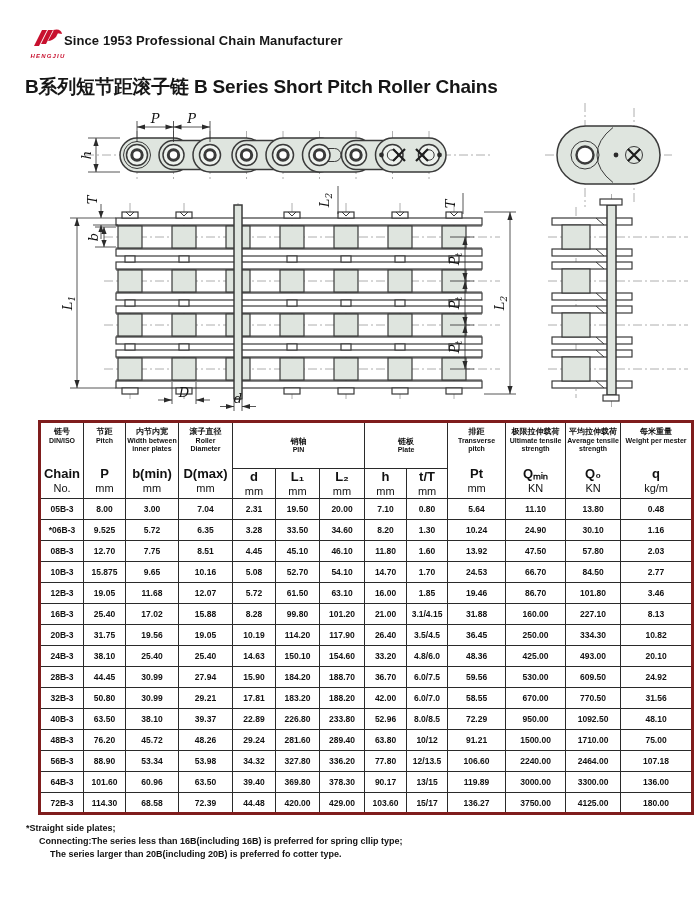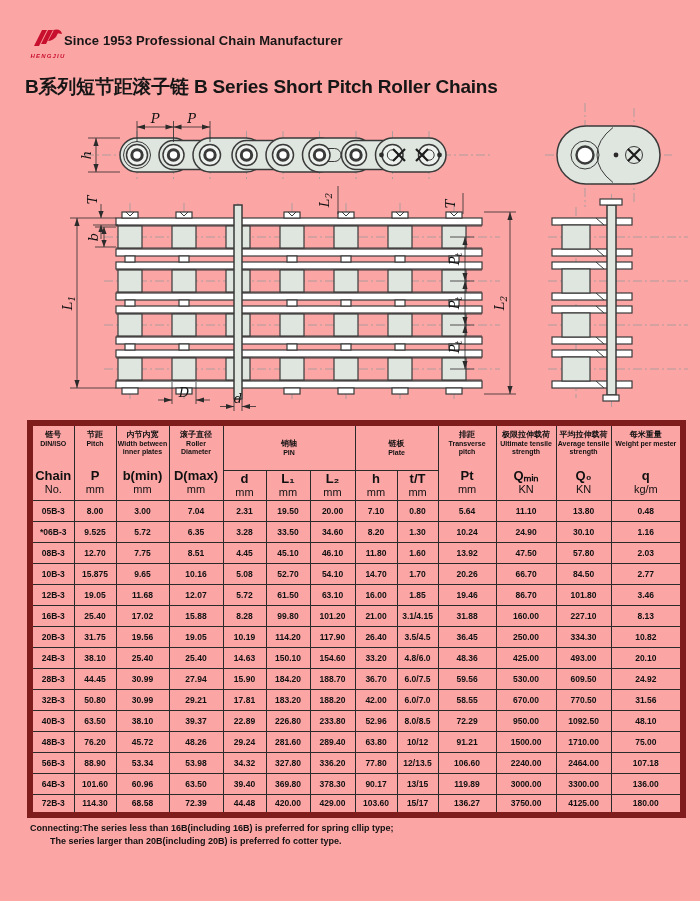--- a/index.html
+++ b/index.html
@@ -1,17 +1,17 @@
 <!DOCTYPE html>
 <html><head>
 <meta charset="utf-8">
 <style>
   * { margin:0; padding:0; box-sizing:border-box; }
   body { background:#888; font-family:"Liberation Sans", sans-serif; }
-  .page { position:relative; width:700px; height:901px; background:#fca5a5; margin:0 auto; overflow:hidden; }
+  .page { position:relative; width:700px; height:901px; background:#ffffff; margin:0 auto; overflow:hidden; }
 
   
   .logo { position:absolute; left:25px; top:26px; width:46px; text-align:center; }
   .logo-name { color:#c8102e; font-size:6px; font-weight:bold; font-style:italic; letter-spacing:1.2px; margin-top:1px; }
   .tagline { position:absolute; left:64px; top:33px; font-size:13px; font-weight:bold; color:#161616; letter-spacing:0.1px; }
   .title { position:absolute; left:25px; top:74px; font-size:19px; font-weight:bold; color:#161616; letter-spacing:-0.2px; }
 
   
   svg.drawings { position:absolute; left:0; top:0; width:700px; height:901px; }
   .ol  { fill:#dfe5df; stroke:#3a3a3a; stroke-width:1.5; }
@@ -20,36 +20,36 @@
   .rl  { fill:#dfe5df; stroke:#3a3a3a; stroke-width:1.2; }
   .thin{ fill:none; stroke:#3a3a3a; stroke-width:1; }
   .cl  { fill:none; stroke:#9a9a9a; stroke-width:0.8; stroke-dasharray:9 3 2 3; }
   .dim { fill:none; stroke:#2b2b2b; stroke-width:0.8; }
   .ah  { fill:#2b2b2b; stroke:none; }
   .dimtxt { font-family:"DejaVu Serif", serif; font-style:italic; font-size:13px; fill:#111; }
   .dimtxt .sub { font-size:9px; }
   .pinmark { stroke:#1d1d1d; stroke-width:2.2; fill:none; }
 
   
-  table.spec { position:absolute; left:27px; top:420px; width:653px; border-collapse:collapse; table-layout:fixed; border:6px solid #7f1d1d; }
+  table.spec { position:absolute; left:38px; top:420px; width:653px; border-collapse:collapse; table-layout:fixed; border:3px solid #7f1d1d; }
   table.spec th, table.spec td { border:1px solid #2a2a2a; text-align:center; vertical-align:middle; padding:0; color:#111; }
   thead tr.r1 { height:47px; }
   thead tr.r2 { height:30px; }
   th.span2 { height:77px; }
   .vcell { height:100%; display:flex; flex-direction:column; justify-content:space-between; padding:4px 1px 3px 1px; }
   .cn  { font-size:8px;  font-weight:600; line-height:1.2; }
   .en  { font-size:7px;  font-weight:600; line-height:1.15; }
   .sym { font-size:13px; font-weight:700; line-height:1.2; }
   .unit{ font-size:11px; font-weight:400; line-height:1.2; }
   tbody tr { height:21px; }
   tbody td { font-size:8.5px; font-weight:700; }
 
   
   .notes { position:absolute; left:26px; top:822px; font-size:9px; font-weight:600; color:#111; line-height:13px; }
-  .notes .l2 { margin-left:4px; }
+  .notes .l2 { margin-left:13px; }
   .notes .l3 { margin-left:24px; }
 </style>
 </head>
 <body>
 
 <div class="page">
 
   <div class="logo">
     <svg width="40" height="22" viewBox="0 0 40 22">
       <path d="M6,20 L14,4 L19,4 L11,20 Z" fill="#c8102e"></path>
@@ -482,21 +482,21 @@
         <tr>
           <td>10B-3</td>
           <td>15.875</td>
           <td>9.65</td>
           <td>10.16</td>
           <td>5.08</td>
           <td>52.70</td>
           <td>54.10</td>
           <td>14.70</td>
           <td>1.70</td>
-          <td>20.26</td>
+          <td>24.53</td>
           <td>66.70</td>
           <td>84.50</td>
           <td>2.77</td>
         </tr>
         <tr>
           <td>12B-3</td>
           <td>19.05</td>
           <td>11.68</td>
           <td>12.07</td>
           <td>5.72</td>
@@ -656,17 +656,18 @@
           <td>15/17</td>
           <td>136.27</td>
           <td>3750.00</td>
           <td>4125.00</td>
           <td>180.00</td>
         </tr>
       </tbody>
   </table>
 
   <div class="notes">
+    <div class="l1">*Straight side plates;</div>
     <div class="l2">Connecting:The series less than 16B(including 16B) is preferred for spring cllip type;</div>
     <div class="l3">The series larger than 20B(including 20B) is preferred fo cotter type.</div>
   </div>
 
 </div>
 
 </body></html>

